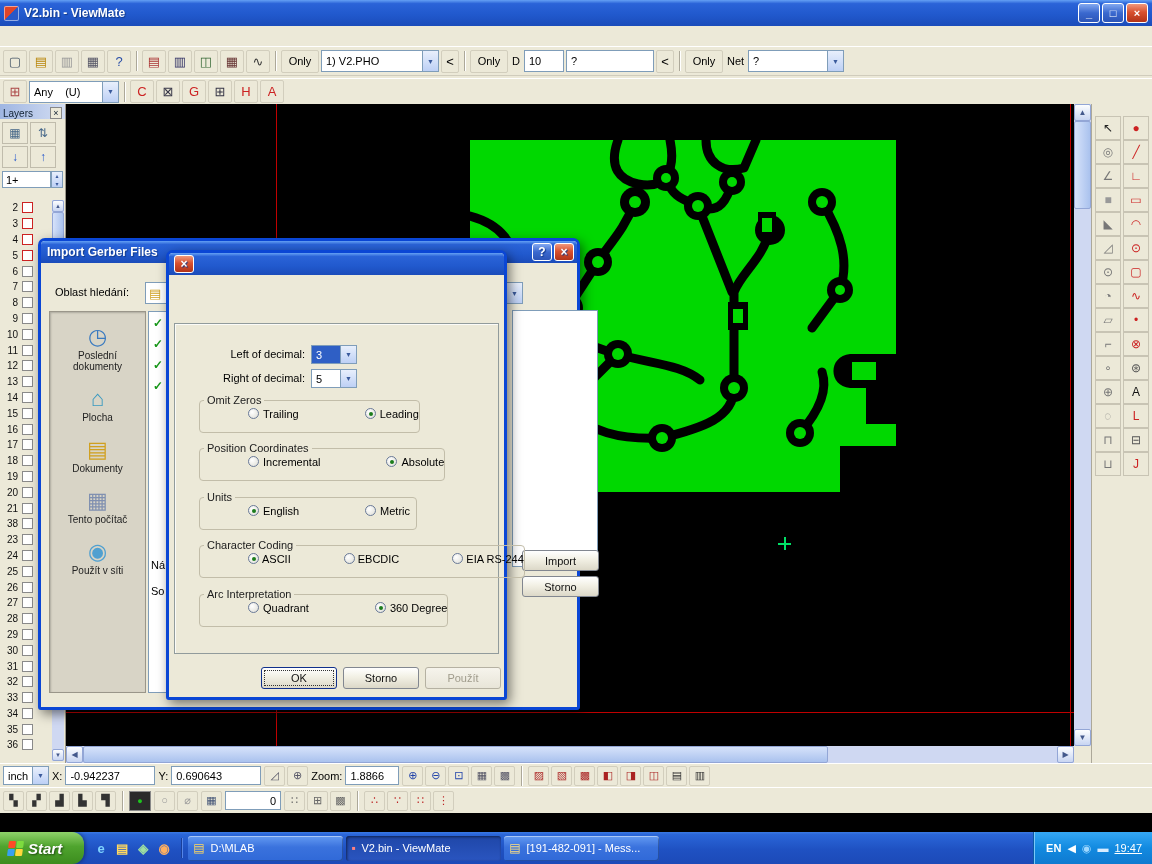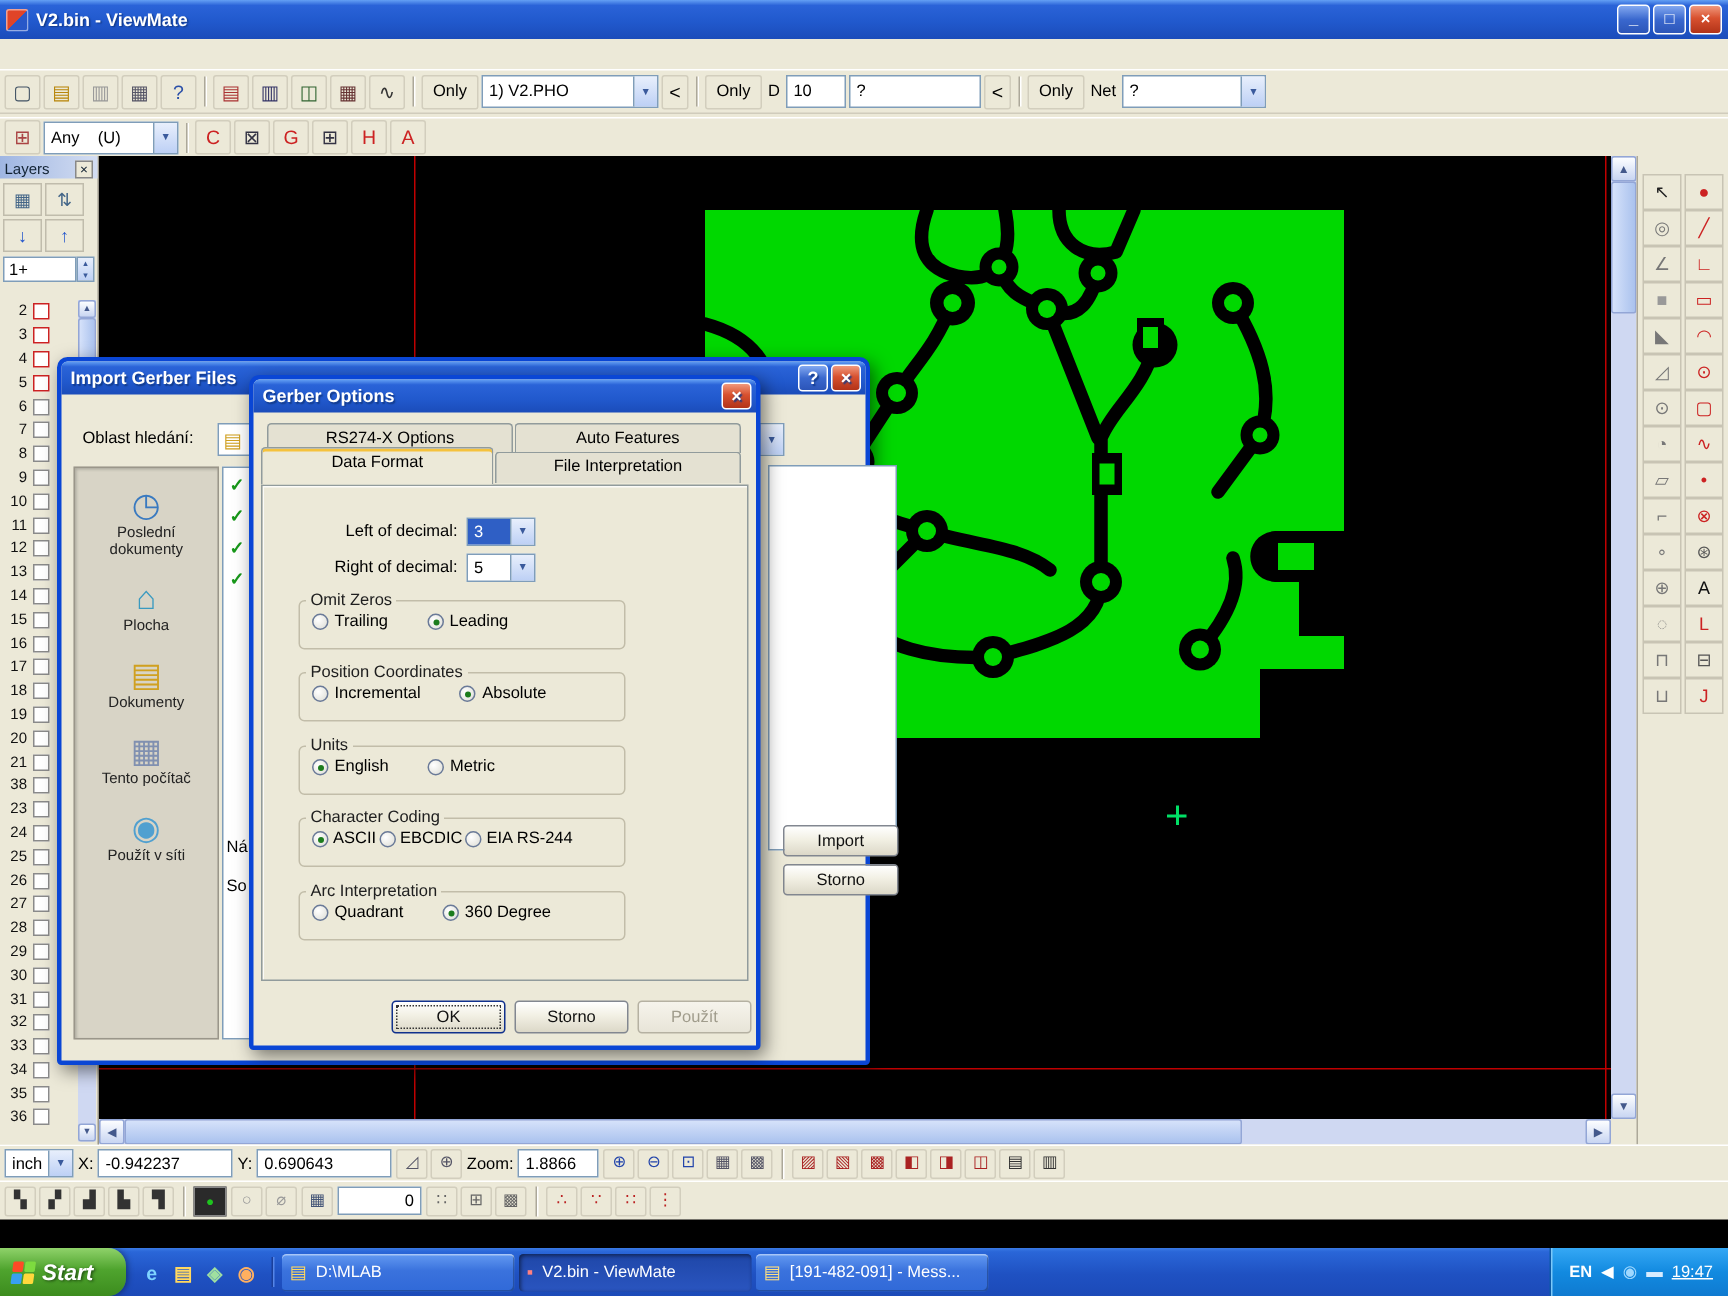--- a/index.html
+++ b/index.html
@@ -129,22 +129,22 @@
 .tab.r1{top:1px;}
 .tab.r2{top:20px;height:21px;}
 .tab.active{top:17px;height:25px;background:#ece9d8;z-index:2;box-shadow:inset 0 2px #f5c23c;}
 .gpanel{position:absolute;left:5px;top:70px;width:325px;height:331px;border:1px solid #919b9c;background:#ece9d8;box-shadow:inset 1px 1px #fbfbf8;}
 .declab{position:absolute;left:0;width:130px;text-align:right;font-size:11px;}
 .combo.sm{position:absolute;width:46px;height:19px;}
 .combo .val.hl{background:#2f5fc5;color:#fff;}
 fieldset.grp{position:absolute;left:24px;width:218px;height:39px;border:1px solid #c2bda9;border-radius:4px;padding:0;}
 fieldset.grp legend{font-size:11px;padding:0 3px;margin-left:4px;color:#202020;}
 .grp-row{display:flex;gap:26px;padding:2px 0 0 8px;}
-.grp-row.tight{gap:2px;}
-.rlab{display:flex;align-items:flex-end;gap:4px;font-size:11px;white-space:nowrap;}
+.grp-row.tight{gap:13px;}
+.rlab{display:flex;align-items:flex-start;gap:4px;font-size:11px;white-space:nowrap;margin-left:40px;}
 .grp-row.tight .rlab{gap:3px;}
 .radio{width:11px;height:11px;flex:0 0 11px;border:1px solid #6a7a98;border-radius:50%;background:radial-gradient(circle at 35% 35%,#fff,#dcdcd4);position:relative;}
 .radio.sel::after{content:"";position:absolute;left:3px;top:3px;width:4px;height:4px;border-radius:50%;background:#1c7c1c;}
 .ok-btn{position:absolute;left:92px;top:414px;width:76px;height:22px;border:1px solid #10308c;outline:1px dotted #333;outline-offset:-4px;}
 .can-btn{position:absolute;left:174px;top:414px;width:76px;height:22px;}
 .app-btn{position:absolute;left:256px;top:414px;width:76px;height:22px;color:#a09c8c;border-color:#b5b1a2;background:linear-gradient(#f6f4ec,#e8e5d8);}
 
 
 .taskbar{position:absolute;left:0;top:832px;width:100%;height:32px;display:flex;align-items:center;
  background:linear-gradient(180deg,#3a7ae4 0%,#2a66d8 8%,#1f51c2 55%,#1c4ab8 100%);}
@@ -805,28 +805,21 @@
       </div>
     <div class="preview"></div>
     <div class="cutlab" style="top:318px">Ná</div>
     <div class="cutlab" style="top:344px">So</div>
     <div class="xbtn imp-btn">Import</div>
     <div class="xbtn sto-btn">Storno</div>
   </div>
 
   <div class="dlg gerber-dlg">
     <div class="dlg-title">
-      <span class="ttext">Gerber Options</span>
       <span class="tclose">×</span>
-    </div>
-    <div class="tabs">
-      <div class="tab r1" style="left:4px;width:164px">RS274-X Options</div>
-      <div class="tab r1" style="left:169px;width:151px">Auto Features</div>
-      <div class="tab r2 active" style="left:0;width:155px">Data Format</div>
-      <div class="tab r2" style="left:156px;width:164px">File Interpretation</div>
     </div>
     <div class="gpanel">
       <div class="declab" style="top:24px">Left of decimal:</div>
       <div class="combo sm" style="left:136px;top:21px">
         <span class="val hl">3</span>
         <span class="arr">▼</span>
       </div>
       <div class="declab" style="top:48px">Right of decimal:</div>
       <div class="combo sm" style="left:136px;top:45px">
         <span class="val">5</span>

